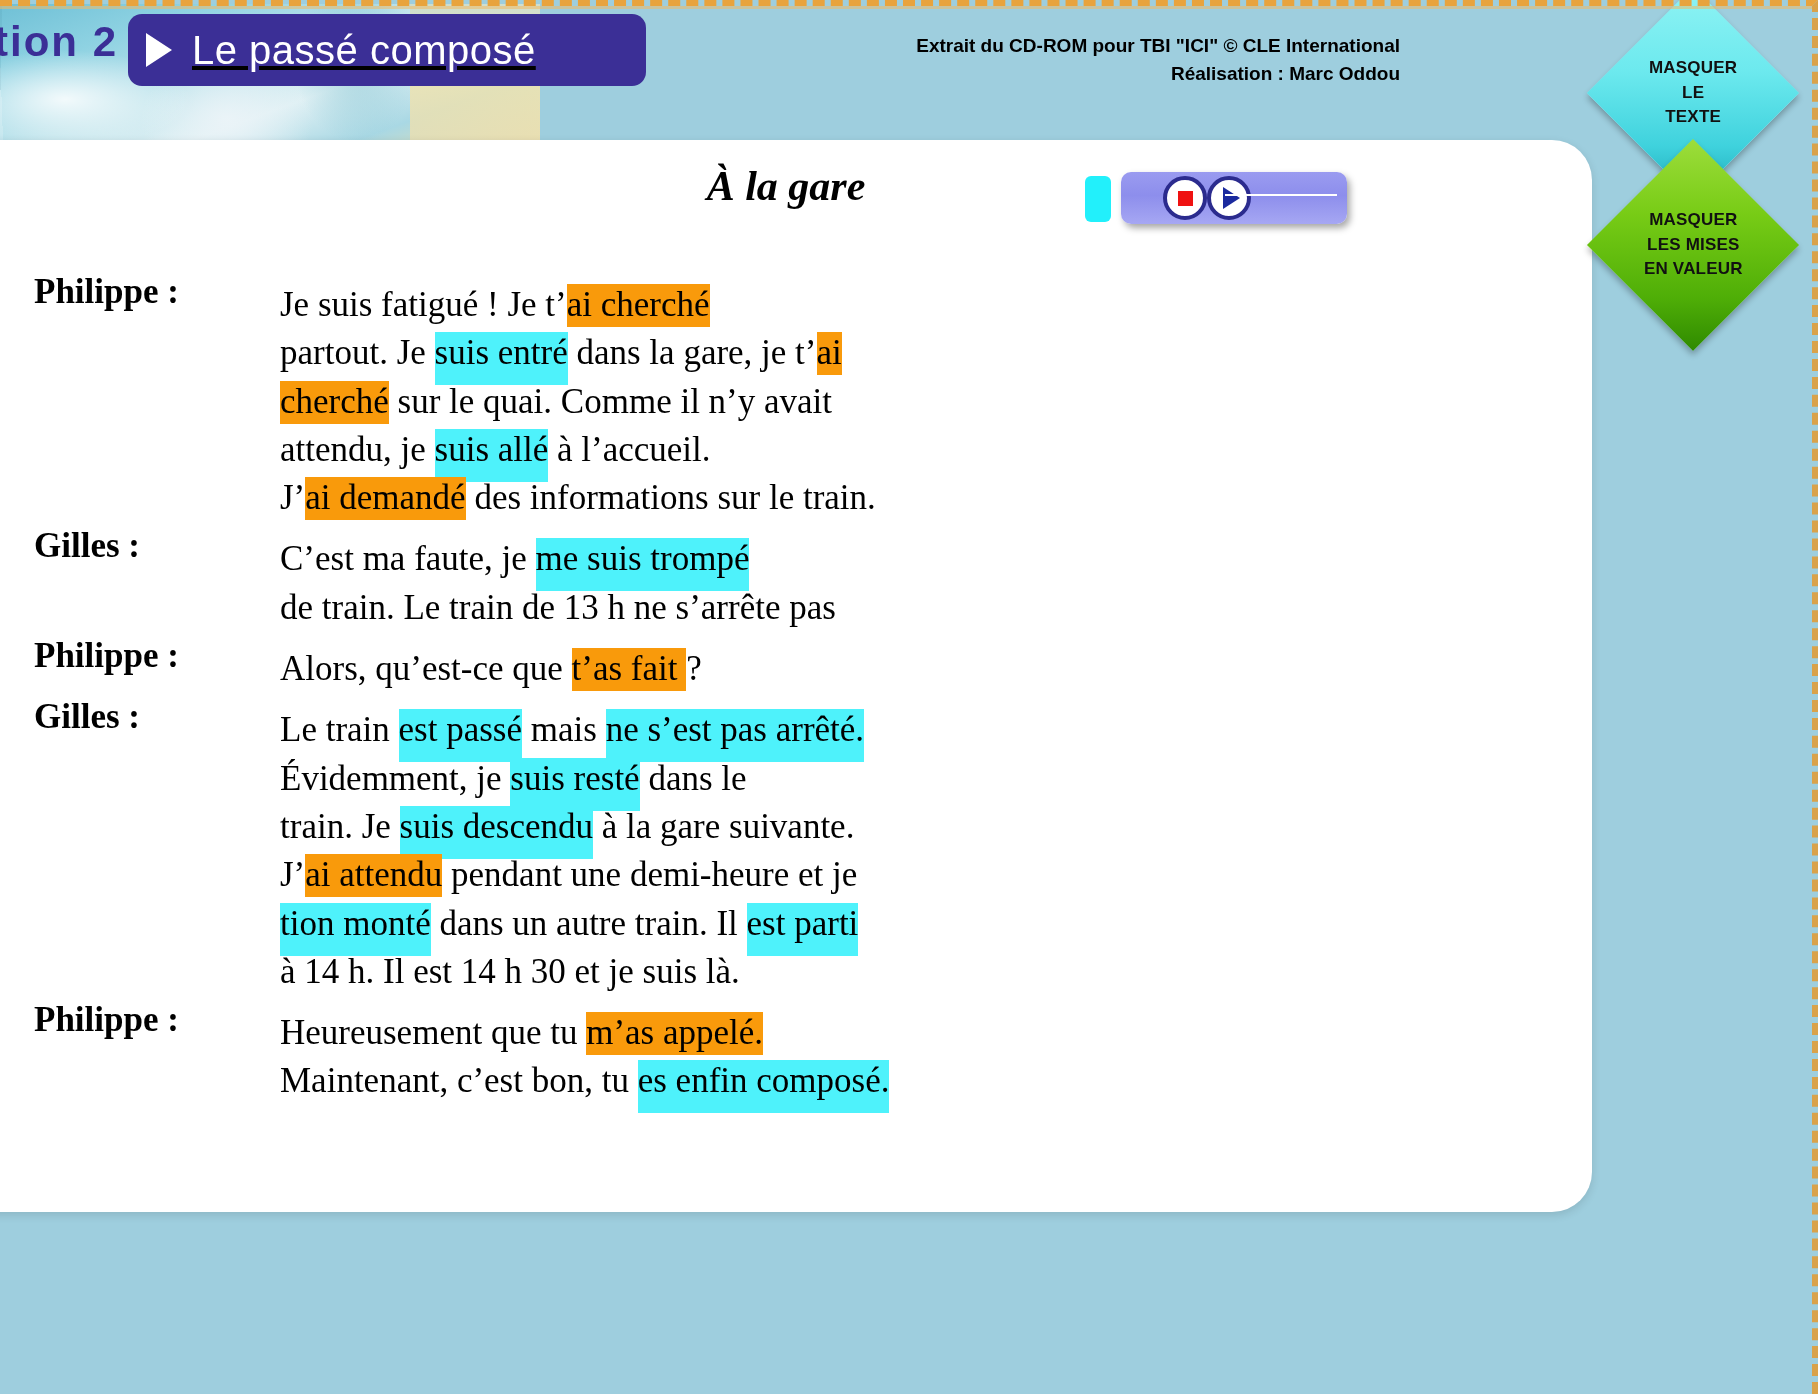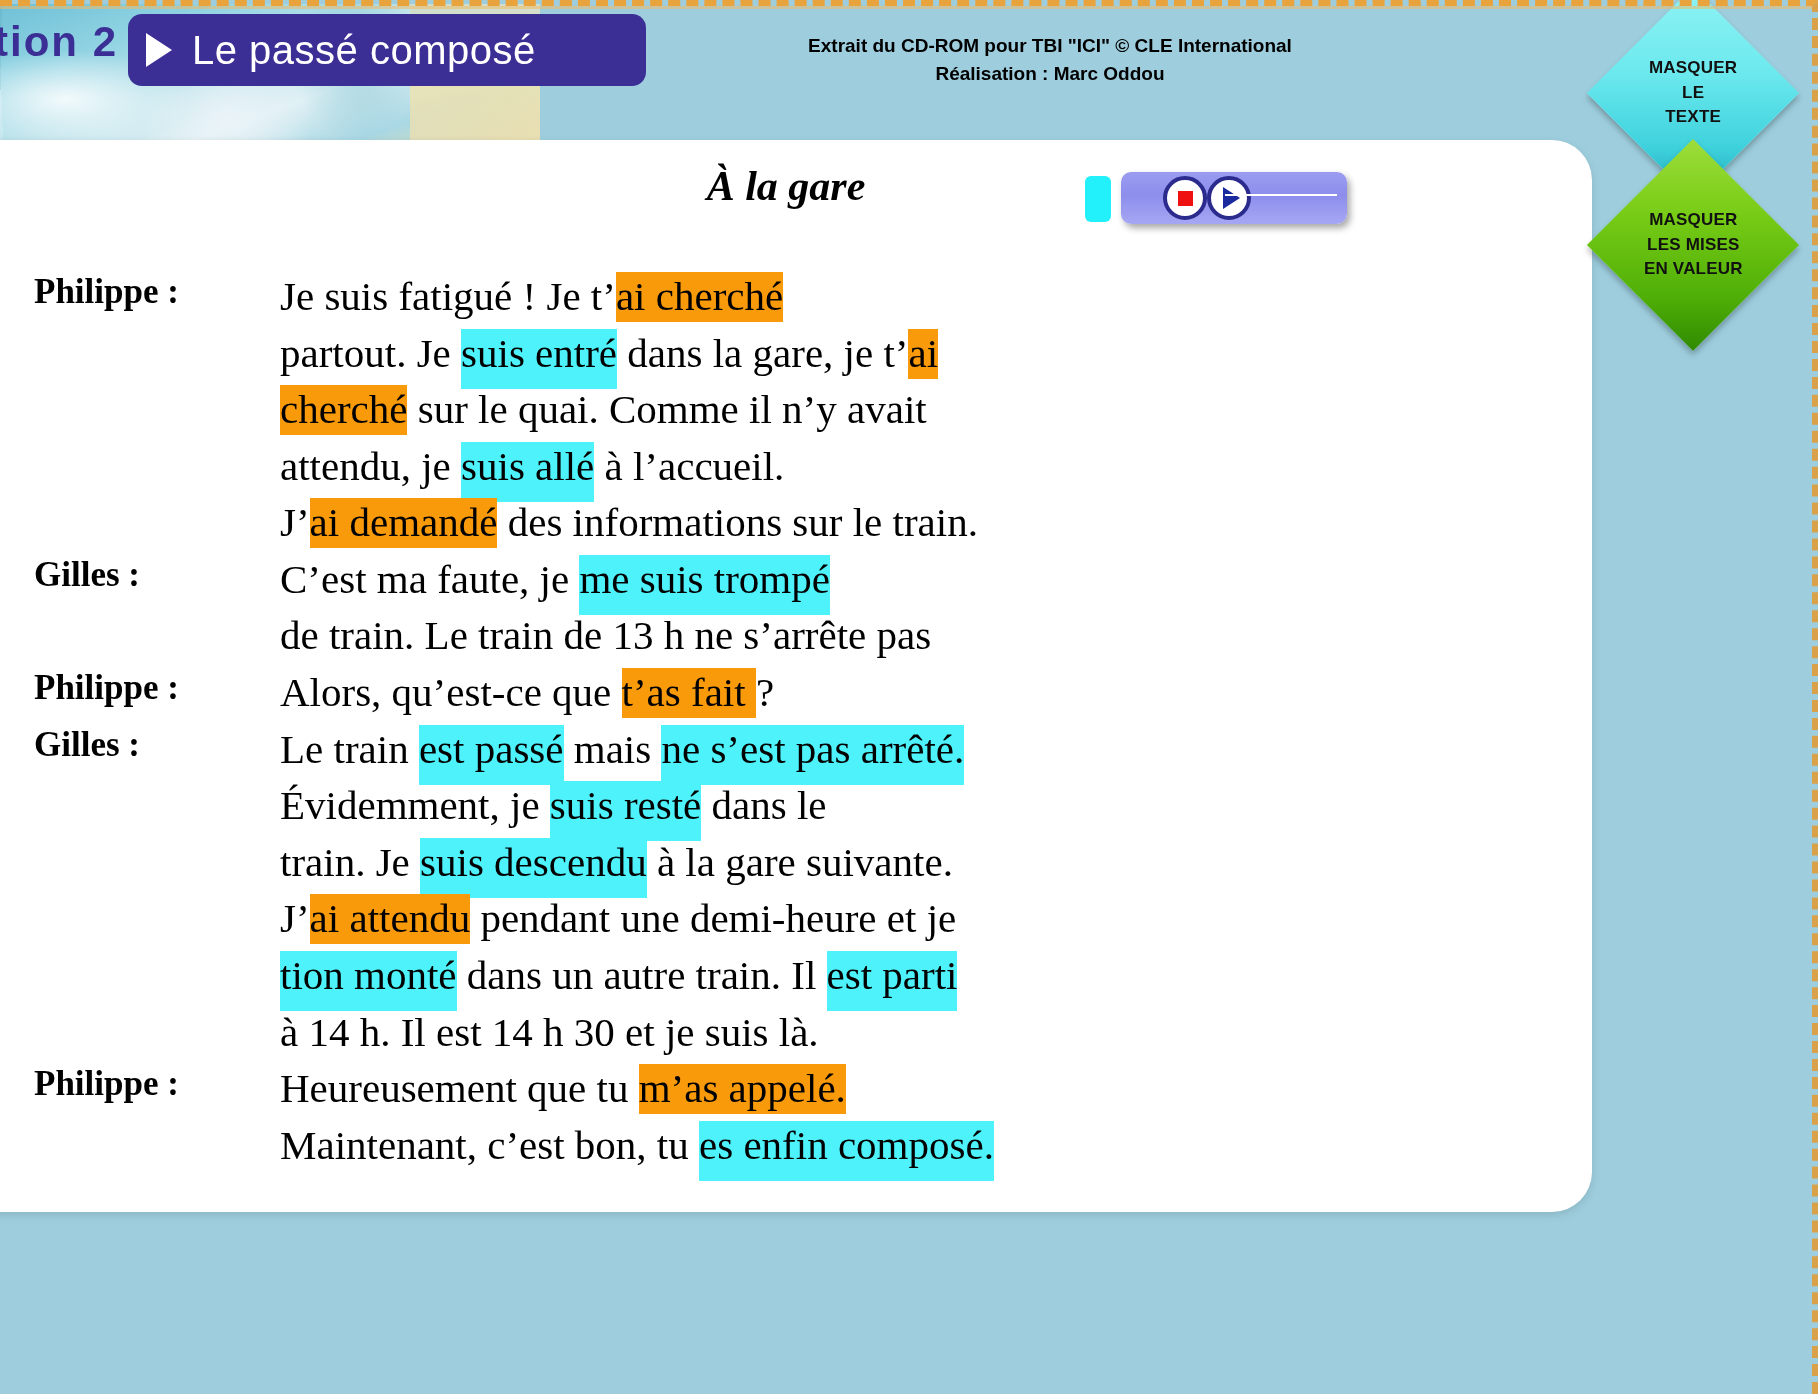--- a/index.html
+++ b/index.html
@@ -82,20 +82,21 @@
     position: absolute;
     left: 128px; top: 14px;
     width: 518px; height: 72px;
     background: #3b2f96;
     border-radius: 14px;
     display: flex;
     align-items: center;
     gap: 20px;
     padding-left: 18px;
     z-index: 12;
+    text-decoration: underline;
   }
   .pill-triangle {
     width: 0; height: 0;
     border-left: 26px solid #ffffff;
     border-top: 17px solid transparent;
     border-bottom: 17px solid transparent;
     flex: none;
   }
   .pill-label {
     color: #ffffff;
@@ -103,21 +104,21 @@
     font-weight: 400;
     letter-spacing: .5px;
     white-space: nowrap;
   }
 
   
   .credits {
     position: absolute;
     left: 700px; top: 32px;
     width: 700px;
-    text-align: center;
+    text-align: right;
     color: #000;
     font-size: 19px;
     font-weight: bold;
     line-height: 1.45;
     z-index: 10;
   }
 
   
   .diamond {
     position: absolute;
@@ -239,23 +240,24 @@
     width: 300px;
     padding-left: 54px;
     font-size: 35px;
     font-weight: bold;
     color: #000;
     line-height: 1.38;
     white-space: nowrap;
   }
   .lines {
     flex: 1;
-    font-size: 41px;
+    font-size: 35px;
     color: #000;
     line-height: 1.38;
+    margin-top: 13px;
   }
   .line { white-space: nowrap; }
   mark.hl-orange {
     background: #f99a0b;
     color: #000;
     padding: 1px 0 3px 0;
     box-decoration-break: clone;
   }
   mark.hl-cyan {
     background: #4ef2fb;

